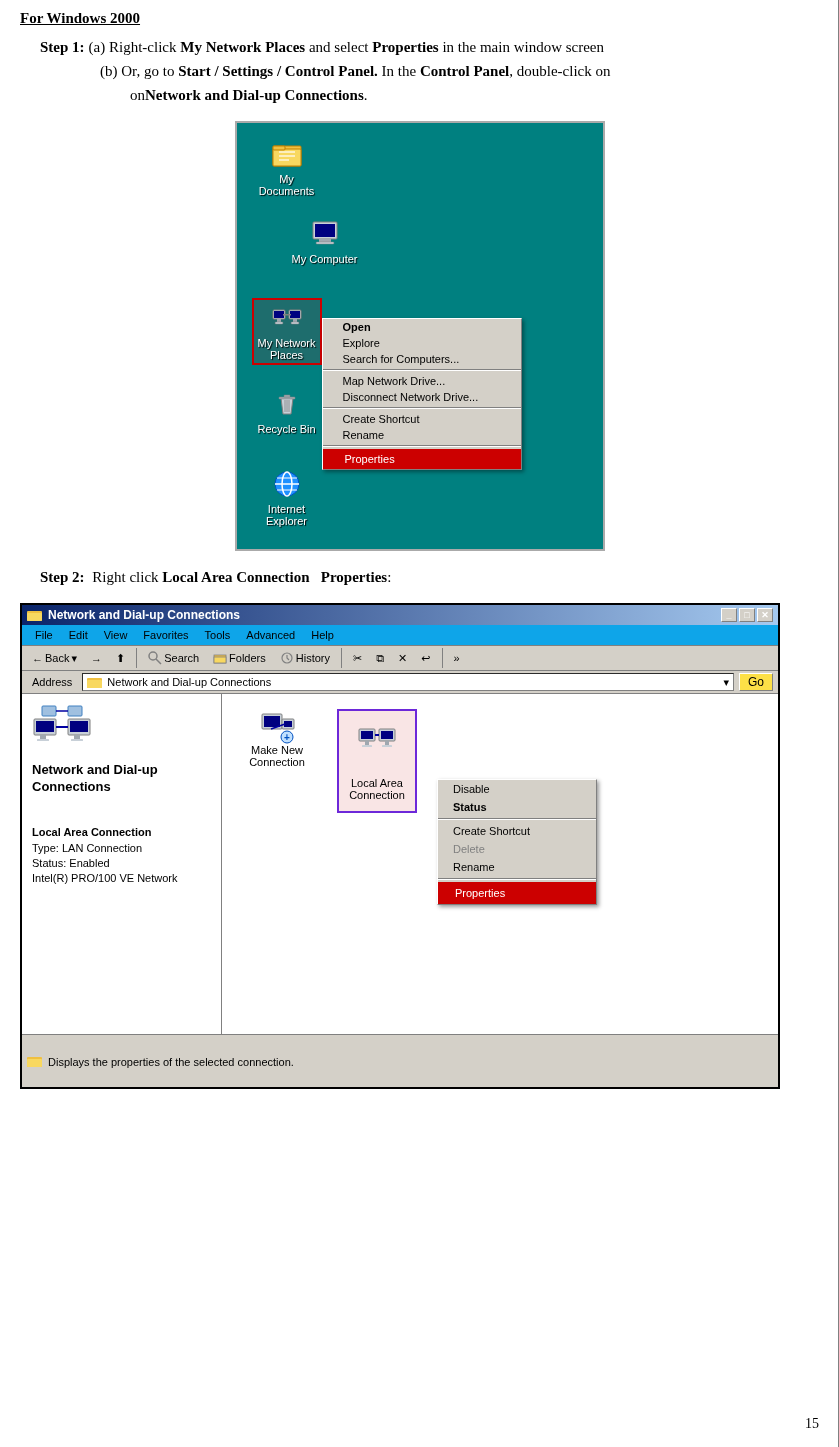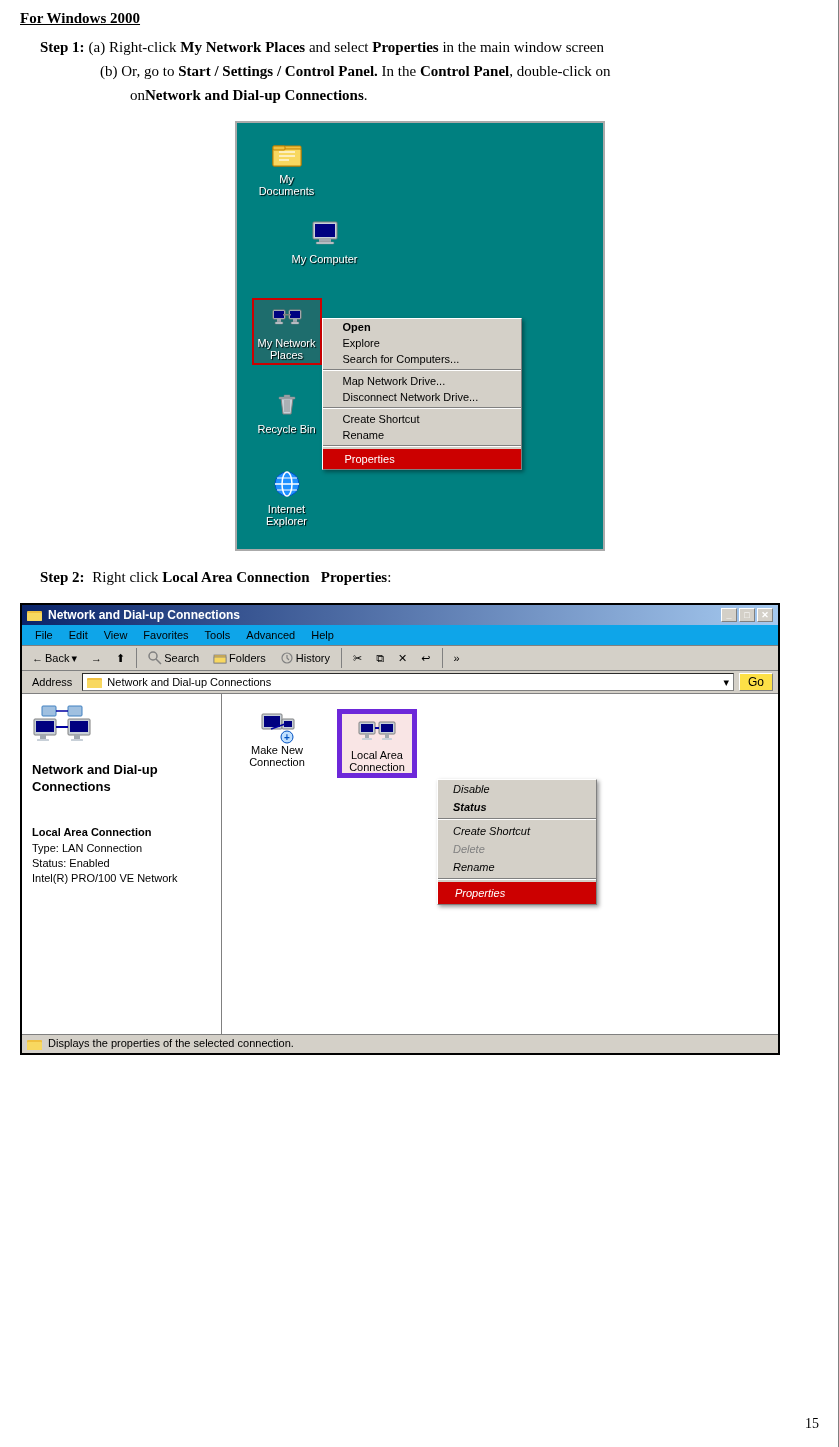--- a/index.html
+++ b/index.html
@@ -299,23 +299,24 @@
       cursor: pointer;
     }
 
     .connection-icon .icon-label {
       font-size: 11px;
       text-align: center;
       color: #000;
     }
 
     .connection-icon.highlighted {
-      border: 5px solid #6d28d9;
-      padding: 0;
+      border: 2px solid #6d28d9;
+      padding: 10px;
       background: rgba(200,0,0,0.1);
+      gap: 21px;
     }
 
     
     .net-context-menu {
       position: absolute;
       top: 85px;
       left: 215px;
       background: #d4d0c8;
       border: 1px solid #808080;
       border-top: 1px solid #fff;
@@ -323,44 +324,43 @@
       box-shadow: 2px 2px 4px rgba(0,0,0,0.4);
       width: 160px;
       font-family: Arial, sans-serif;
       font-size: 11px;
       z-index: 10;
     }
 
     .net-ctx-item {
       padding: 3px 15px;
       cursor: pointer;
-      font-style: italic;
     }
 
     .net-ctx-item.bold-item { font-weight: bold; }
     .net-ctx-item.disabled { color: #808080; }
     .net-ctx-item.highlighted {
       background: #cc0000;
       color: #fff;
       border: 2px solid #cc0000;
     }
 
     .net-ctx-sep {
       border-top: 1px solid #808080;
       border-bottom: 1px solid #fff;
       margin: 2px 0;
     }
 
     .win-statusbar {
       background: #d4d0c8;
       border-top: 1px solid #808080;
-      padding: 2px 5px;
-      font-size: 11px;
-      display: flex;
-      align-items: flex-start;
+      padding: 19px 5px;
+      font-size: 11px;
+      display: flex;
+      align-items: flex-end;
       gap: 5px;
     }
 
     .page-number {
       position: absolute;
       bottom: 15px;
       right: 20px;
       font-size: 14px;
     }
 

